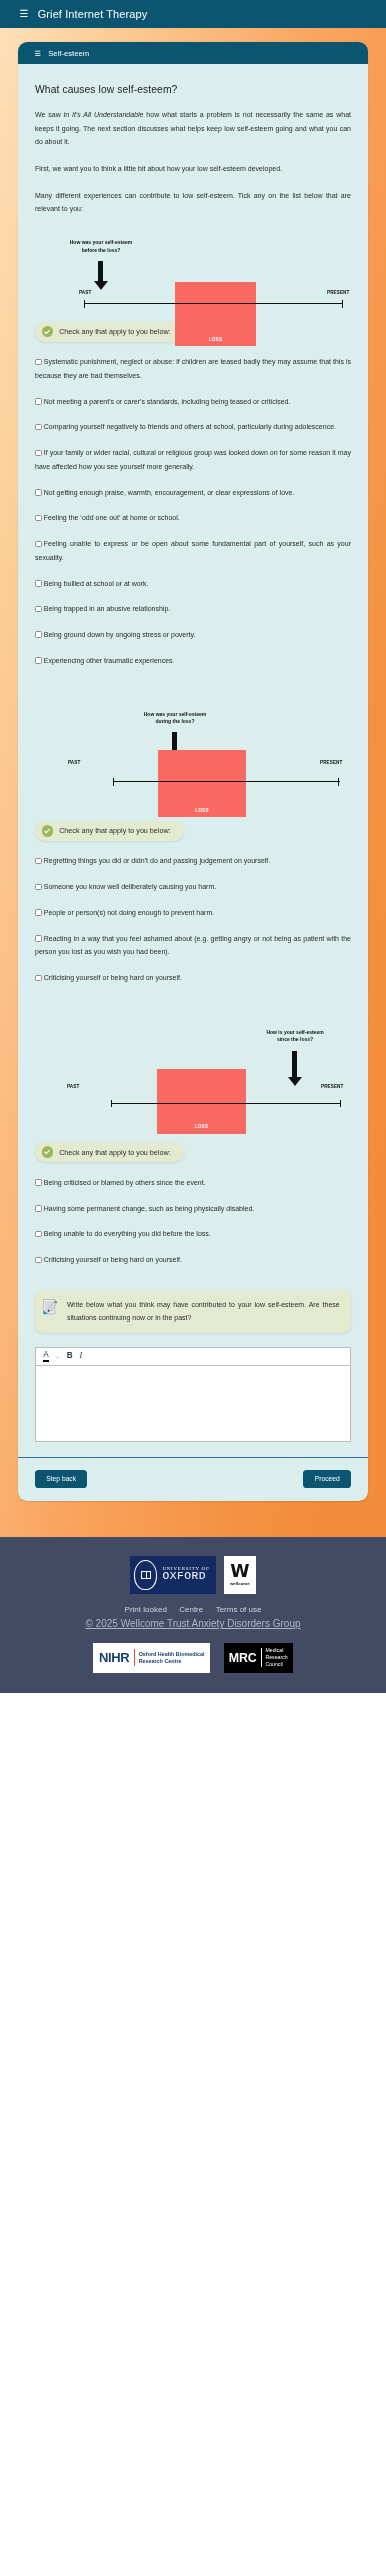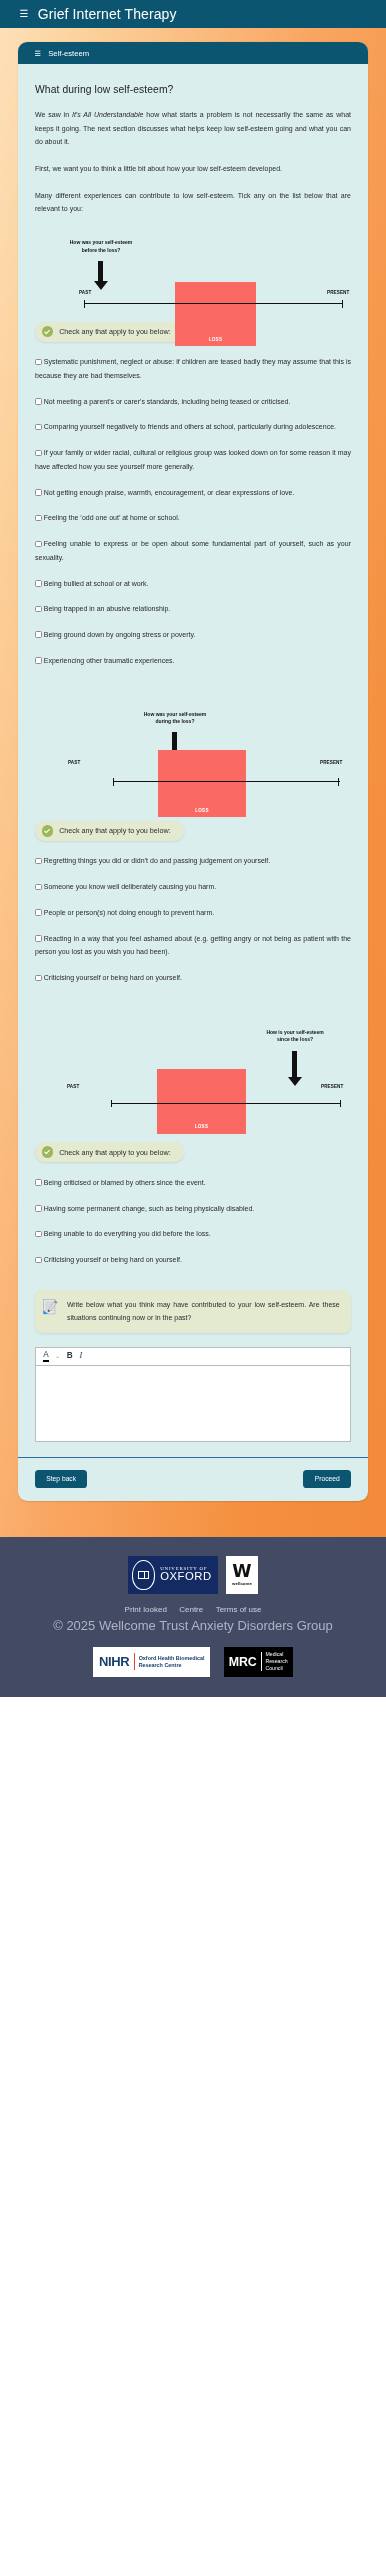--- a/index.html
+++ b/index.html
@@ -21,21 +21,21 @@
   }
   .appbar .burger {
     color:#fff;
     font-size:9.8px;
     line-height:1;
     margin-right:9.3px;
     letter-spacing:0;
   }
   .appbar .app-title {
     color:#ffffff;
-    font-size:14px;
+    font-size:11px;
     font-weight:400;
     letter-spacing:0.1px;
   }
   
   .page-bg {
     background:linear-gradient(100deg,#fde0b8 0%,#fcd09a 14%,#f9a662 48%,#f4903f 78%,#f28a39 100%);
     padding:14px 18px 36px 18px;
   }
   
   .card {
@@ -268,39 +268,39 @@
     width:23px;height:30px;
     border-radius:50% 50% 45% 45%;
     border:0.8px solid #fff;
     display:flex;align-items:center;justify-content:center;
     margin-right:5.2px;
   }
   .ox-book { width:10.3px;height:8.2px;border:0.7px solid #fff;background:#132b62; position:relative;}
   .ox-book::before{content:"";position:absolute;left:50%;top:0;bottom:0;width:0.7px;background:#fff;}
   .ox-text { color:#fff; text-align:left; line-height:1.05; }
   .ox-text .small { font-size:4.9px; letter-spacing:0.8px; font-family:"Liberation Serif", serif;}
-  .ox-text .big { font-size:11.3px; letter-spacing:0.5px; font-family:Liberation Sans, sans-serif;}
+  .ox-text .big { font-size:11.3px; letter-spacing:0.5px; font-family:Liberation Mono, monospace;}
   .wellcome-logo {
     background:#fff;
     width:32px;height:38px;
     display:flex;flex-direction:column;
     align-items:center;justify-content:center;
   }
   .wellcome-logo .w { font-size:17.5px; font-weight:bold; color:#111; line-height:.85; font-family:"DejaVu Sans", sans-serif;}
   .wellcome-logo .wname { font-size:4.4px; font-weight:bold; color:#111; margin-top:2.1px;}
   .footer-links {
     margin:11.3px 0 4.1px 0;
     display:flex; justify-content:center; gap:12.4px;
   }
   .footer-links a {
     color:#cfd3de;
     text-decoration:none;
     font-size:8px;
   }
-  .copyright { color:#aeb4c4; font-size:13px; margin:3.1px 0 13.4px 0; }
+  .copyright { color:#aeb4c4; font-size:10px; margin:3.1px 0 13.4px 0;text-decoration:underline; }
   .logo-row2 { display:flex; justify-content:center; align-items:center; gap:13.4px; }
   .nihr-logo {
     background:#fff;
     display:flex; align-items:center;
     padding:3.6px 5.7px;
     height:30px;
   }
   .nihr-logo .nihr { font-size:13px; font-weight:bold; color:#193f6e; letter-spacing:-0.3px; }
   .nihr-logo .vbar { width:1px; height:17.5px; background:#e8452c; margin:0 4.1px; }
   .nihr-logo .nihr-sub { font-size:5.4px; font-weight:bold; color:#193f6e; line-height:1.28; text-align:left;}
@@ -325,21 +325,21 @@
 <div class="page-bg">
   <div class="card">
 
     <div class="card-head">
       <span class="burger">☰</span>
       <span class="card-title">Self-esteem</span>
     </div>
 
     <div class="card-body">
 
-      <h1 class="page-title">What during low self-esteem?</h1>
+      <h1 class="page-title">What causes low self-esteem?</h1>
 
       
       <p class="para">
         <span>We saw in </span><em>It's All Understandable</em><span> how what starts a problem is not necessarily the same as what keeps it going. The next section discusses what helps keep low self-esteem going and what you can do about it.</span>
       </p>
 
       <p class="para">First, we want you to think a little bit about how your low self-esteem developed.</p>
       <p class="para">Many different experiences can contribute to low self-esteem. Tick any on the list below that are relevant to you:</p>
 
       

